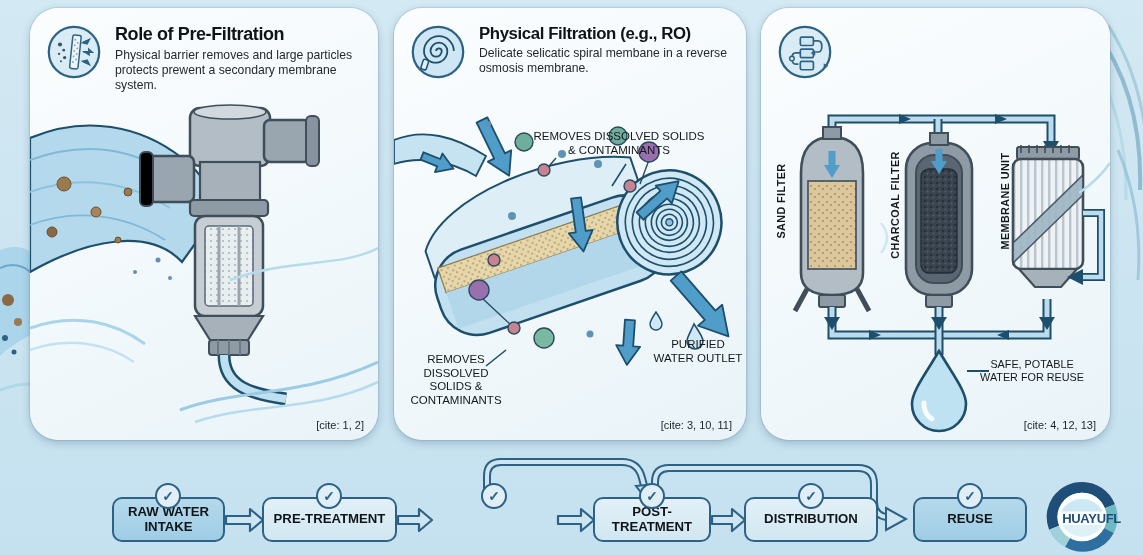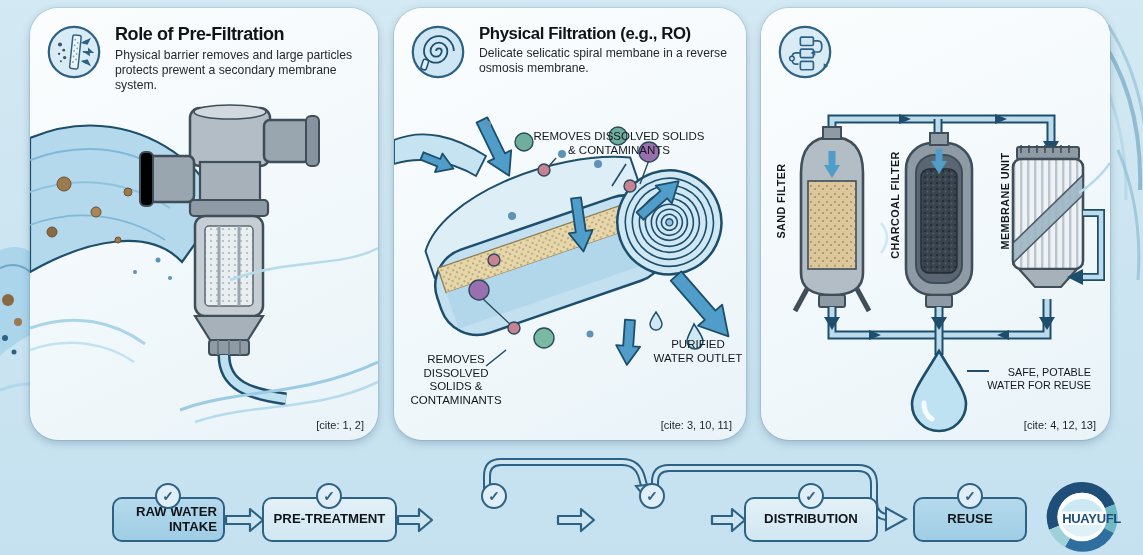--- a/index.html
+++ b/index.html
@@ -23,34 +23,34 @@
   .panel-sub { font-size:12.2px; color:#24292d; line-height:1.24; margin-top:3px; max-width:248px; }
   .cite { position:absolute; right:14px; bottom:9px; font-size:11px; color:#1c2328; z-index:5; }
 
   .art { position:absolute; left:0; z-index:1; }
 
   
   .callout { position:absolute; z-index:3; font-weight:normal; color:#13181c; text-align:center; line-height:1.18; }
   #p2-label-top    { left:135px; top:122px; width:180px; font-size:11.5px; }
   #p2-label-left   { left:10px;  top:345px; width:104px; font-size:11.5px; }
   #p2-label-outlet { left:258px; top:330px; width:92px;  font-size:11.5px; }
-  #p3-drop-label   { left:212px; top:350px; width:118px; font-size:10.8px; text-align:right;margin-top:8px; }
+  #p3-drop-label   { left:212px; top:350px; width:118px; font-size:10.8px; text-align:center; }
 
   
   .vlabel { position:absolute; width:130px; font-size:10.8px; font-weight:bold; color:#14191d;
             letter-spacing:.4px; transform:rotate(-90deg); transform-origin:0 0; text-align:center; z-index:3; }
   #p3-vlabel-sand     { left:14px;  top:258px; }
   #p3-vlabel-charcoal { left:128px; top:262px; }
   #p3-vlabel-membrane { left:238px; top:258px; }
 
   
   .flow-box { position:absolute; top:497px; height:45px; border:2.2px solid #2e6284; border-radius:10px;
               background:linear-gradient(180deg,#e2f0f8,#d2e7f2); color:#101519; font-weight:bold;
               font-size:13.2px; line-height:1.08; display:flex; align-items:center; justify-content:center;
-              text-align:right; z-index:3; padding:2px 6px; }
+              text-align:center; z-index:3; padding:2px 6px; }
   .flow-box.hl { background:linear-gradient(180deg,#b5d9ec,#9fcde5); }
   .check { position:absolute; top:483px; width:26px; height:26px; border-radius:50%;
            background:#e0eef7; border:2.2px solid #2e6284; color:#2e6284; font-size:14px; font-weight:bold;
            display:flex; align-items:center; justify-content:center; z-index:4; }
 
   
   #logo { position:absolute; left:1043px; top:481px; width:78px; height:72px; z-index:4; }
   #logo .disc { position:absolute; left:3px; top:0; width:72px; height:72px; }
   #logo .logo-text { position:absolute; left:0; top:30px; width:78px; text-align:right;
                      font-size:13px; font-weight:bold; color:#1f4e79; letter-spacing:-0.3px; }
@@ -398,20 +398,23 @@
       <polygon points="886,508 906,519 886,530" fill="#cde6f2" stroke="#2e6284" stroke-width="2"></polygon>
     </g>
   </svg>
 
   <div class="flow-box hl" style="left:112px;width:113px">
       <span style="display:block;width:100px">RAW WATER INTAKE</span>
     </div>
   <div class="flow-box" style="left:262px;width:135px">
       <span>PRE-TREATMENT</span>
     </div>
+  <div class="flow-box" style="left:593px;width:118px">
+      <span style="display:block;width:92px">POST-TREATMENT</span>
+    </div>
   <div class="flow-box" style="left:744px;width:134px">
       <span>DISTRIBUTION</span>
     </div>
   <div class="flow-box hl" style="left:913px;width:114px">
       <span>REUSE</span>
     </div>
 
   <div class="check" style="left:155px">
       <span>✓</span>
     </div>

